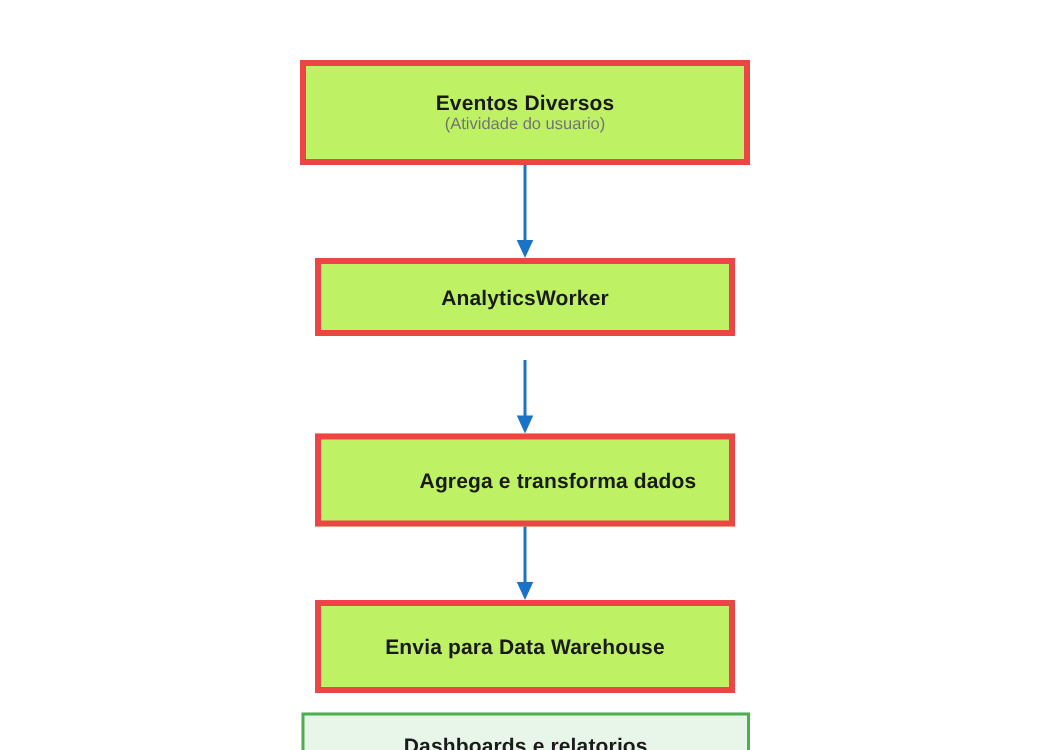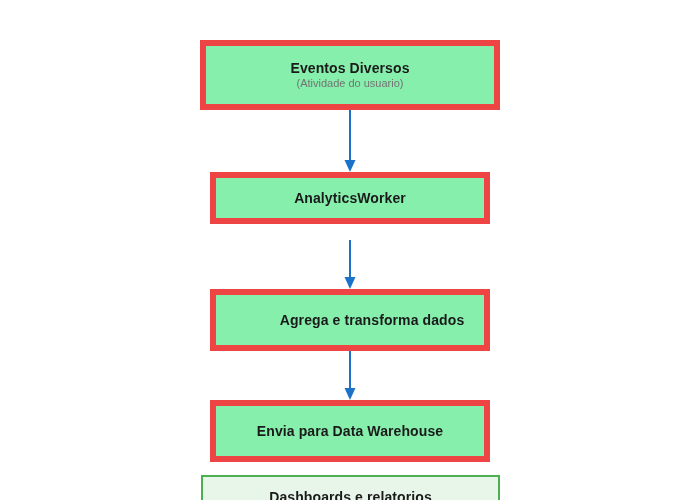--- a/index.html
+++ b/index.html
@@ -28,22 +28,22 @@
     position: absolute;
     box-sizing: border-box;
     display: flex;
     flex-direction: column;
     align-items: center;
     justify-content: center;
     text-align: center;
   }
 
   .node.process {
-    background: #86efac;
-    border: 6px solid #ef4444;
+    background: #bef264;
+    border: 4px solid #ef4444;
   }
 
   .node.output {
     background: #e8f5e9;
     border: 2px solid #4caf50;
   }
 
   .node-title {
     font-size: 14px;
     font-weight: bold;

